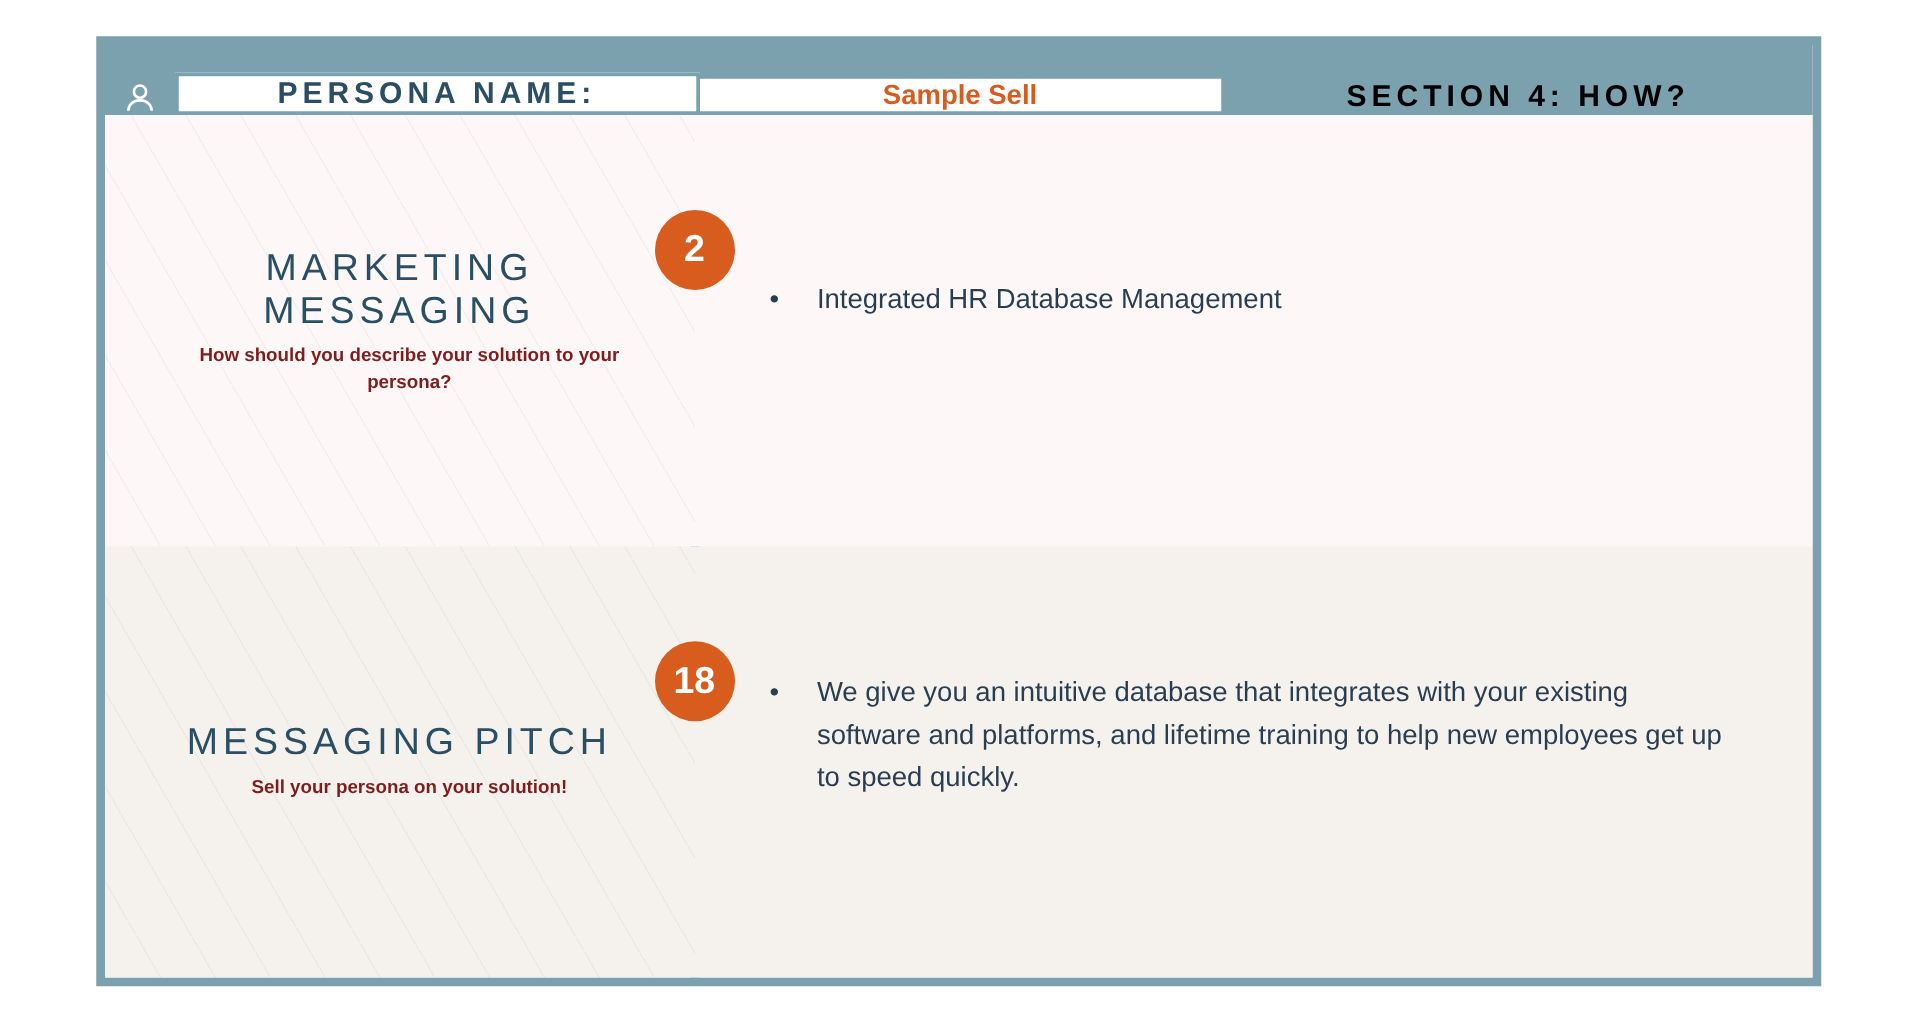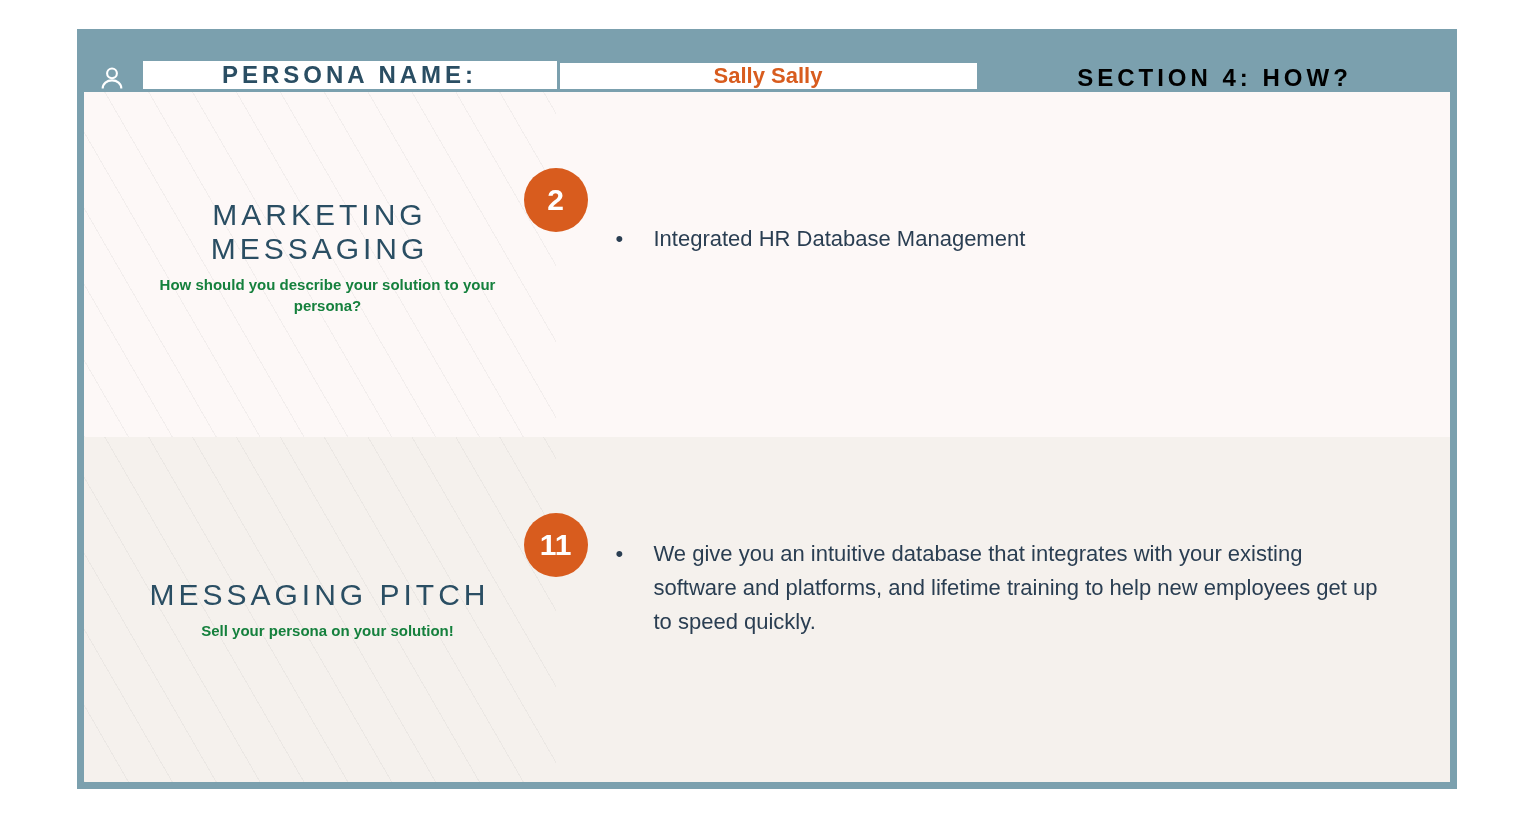--- a/index.html
+++ b/index.html
@@ -127,21 +127,21 @@
   }
   .lc-title{
     font-size:30px;
     letter-spacing:4px;
     font-weight:500;
   }
   .lc-sub{
     margin-top:8px;
     font-size:15px;
     font-weight:600;
-    color:#15803d;
+    color:#7f1d1d;
     line-height:1.4;
     margin-left:16px;
   }
   
   .rc-inner{
     padding:60px 60px 40px 60px;
     color:var(--text-dark);
     font-size:22px;
     line-height:1.55;
   }
@@ -167,21 +167,21 @@
 <div class="slide">
 
   <div class="hdr">
     <div class="hdr-icon">
       <svg viewBox="0 0 24 24">
           <circle cx="12" cy="8" r="4.2"></circle>
           <path d="M4 21c0-4.2 3.6-7 8-7s8 2.8 8 7"></path>
         </svg>
     </div>
     <div class="hdr-label">PERSONA NAME:</div>
-    <div class="hdr-name">Sally Sally</div>
+    <div class="hdr-name">Sample Sell</div>
     <div class="hdr-section">SECTION 4: HOW?</div>
   </div>
 
   <div class="body">
     <div class="sep"></div>
 
     <div class="cell left-top hatch">
       <div class="lc-inner">
         <div class="lc-title">MARKETING MESSAGING</div>
         <div class="lc-sub">How should you describe your solution to your persona?</div>
@@ -203,15 +203,15 @@
     </div>
     <div class="cell right-bot">
       <div class="rc-inner">
         <ul>
           <li>We give you an intuitive database that integrates with your existing software and platforms, and lifetime training to help new employees get up to speed quickly.</li>
         </ul>
       </div>
     </div>
 
     <div class="badge b1">2</div>
-    <div class="badge b2">11</div>
+    <div class="badge b2">18</div>
   </div>
 </div>
 
 </body></html>

